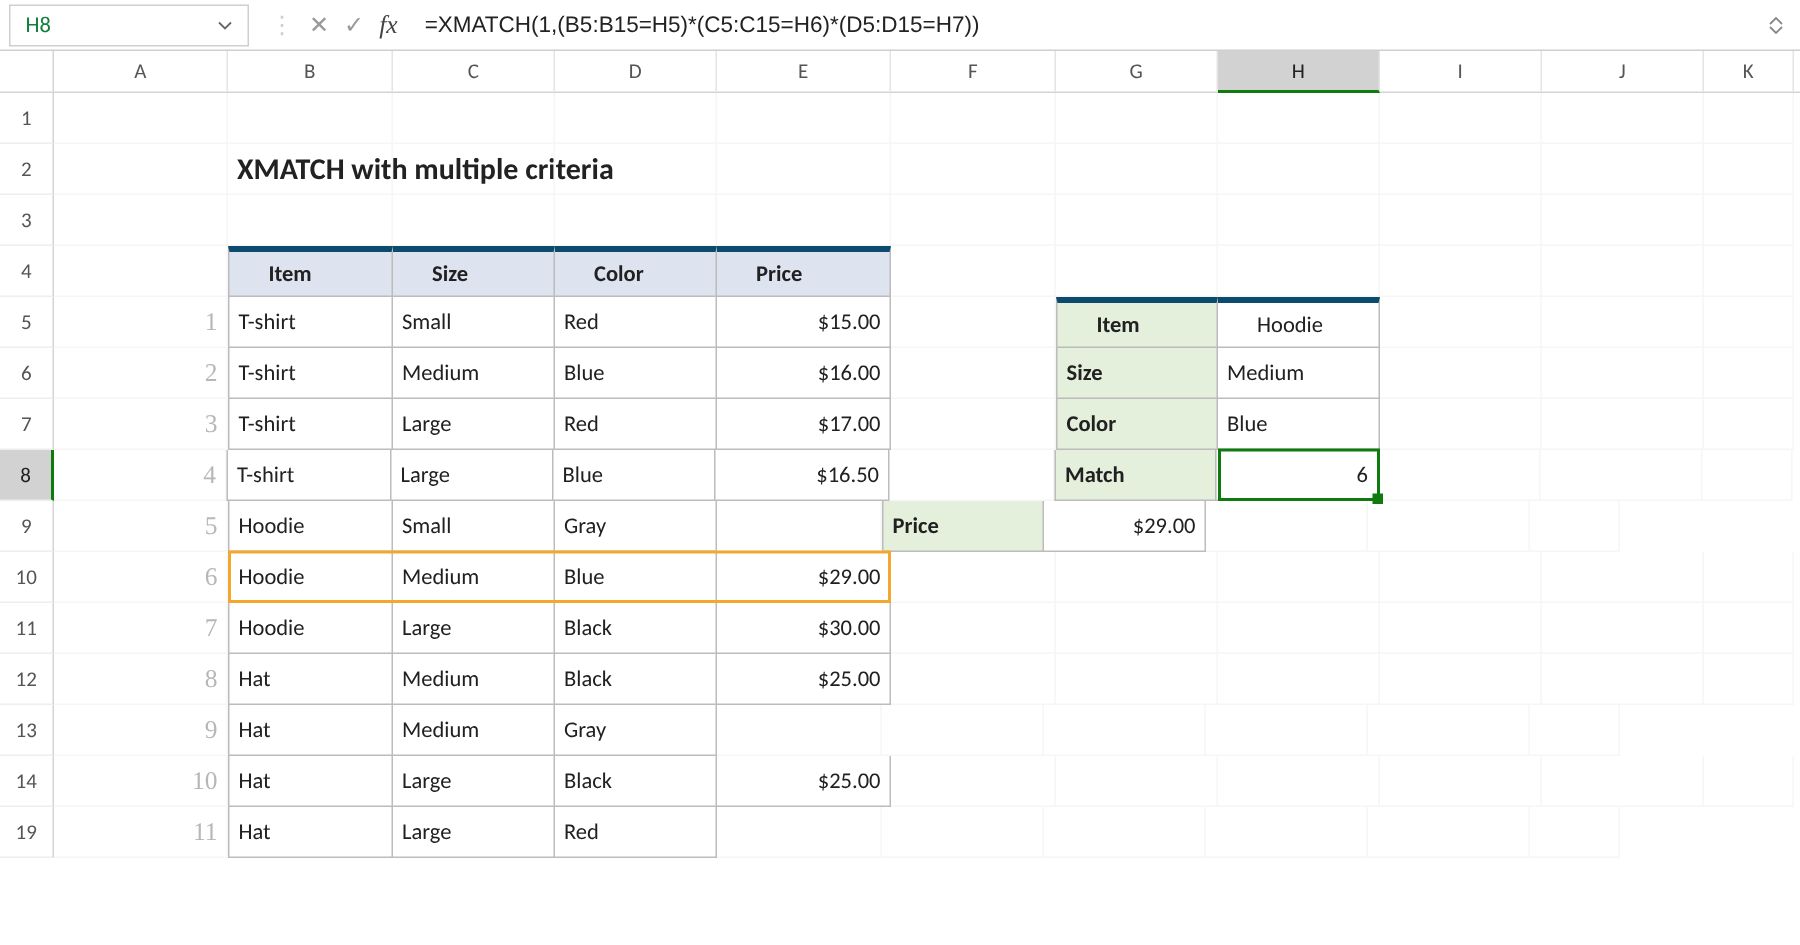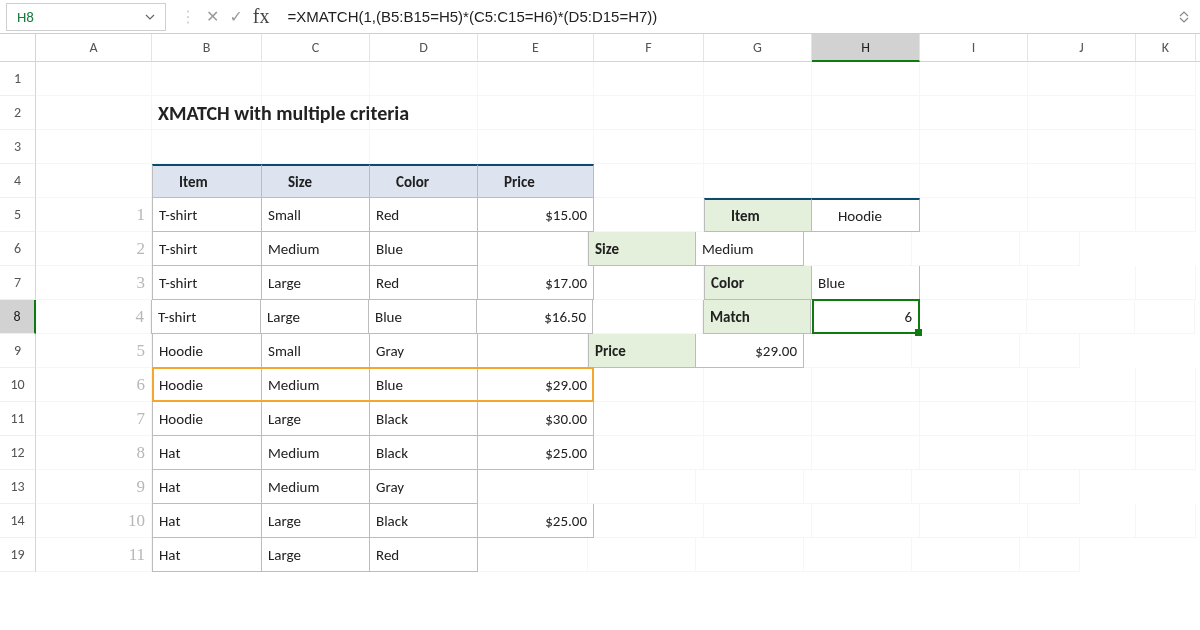--- a/index.html
+++ b/index.html
@@ -39,21 +39,21 @@
   }
   .fb-icons {
     display: flex;
     align-items: center;
     gap: 10px;
     padding: 0 8px;
     color: #6f6f6f;
     font-size: 16px;
   }
   .fb-icons .sep { color: #cfcfcf; }
-  .fb-fx { font-family: "Times New Roman", serif; font-size: 20px; color: #444; }
+  .fb-fx { font-style: italic; font-family: "Times New Roman", serif; font-size: 17px; color: #444; }
   .formula-input {
     flex: 1;
     height: 28px;
     border: none;
     font-size: 15px;
     color: #222;
     padding: 0 10px;
     outline: none;
     background: #fff;
   }
@@ -120,21 +120,21 @@
 
   
   .title {
     font-weight: 700;
     font-size: 20px;
     color: #222;
   }
   .t-r { border-right: 1px solid #bcbcbc; }
   .t-b { border-bottom: 1px solid #bcbcbc; }
   .t-l { border-left: 1px solid #bcbcbc; }
-  .t-t { border-top: 2px solid #0c4a6e; padding-left: 26px; }
+  .t-t { border-top: 4px solid #0c4a6e; padding-left: 26px; }
   .thead {
     background: #dde4f0;
     font-weight: 700;
   }
 
   
   .gh { background: #e4efdc; font-weight:700;}
 
   
   .match-outline {
@@ -286,20 +286,21 @@
       <div class="cell wJ"></div>
       <div class="cell wK"></div>
   </div>
 
   <div class="row">
       <div class="row-h">6</div>
     <div class="cell wA idx">2</div>
     <div class="cell wB t-l t-b t-r">T-shirt</div>
     <div class="cell wC t-b t-r">Medium</div>
     <div class="cell wD t-b t-r">Blue</div>
+    <div class="cell wE t-b t-r text-right">$16.00</div>
     <div class="cell wF"></div>
     <div class="cell wG gh t-l t-b t-r">Size</div>
     <div class="cell wH t-b t-r">Medium</div>
     <div class="cell wI"></div>
       <div class="cell wJ"></div>
       <div class="cell wK"></div>
   </div>
 
   <div class="row">
       <div class="row-h">7</div>

